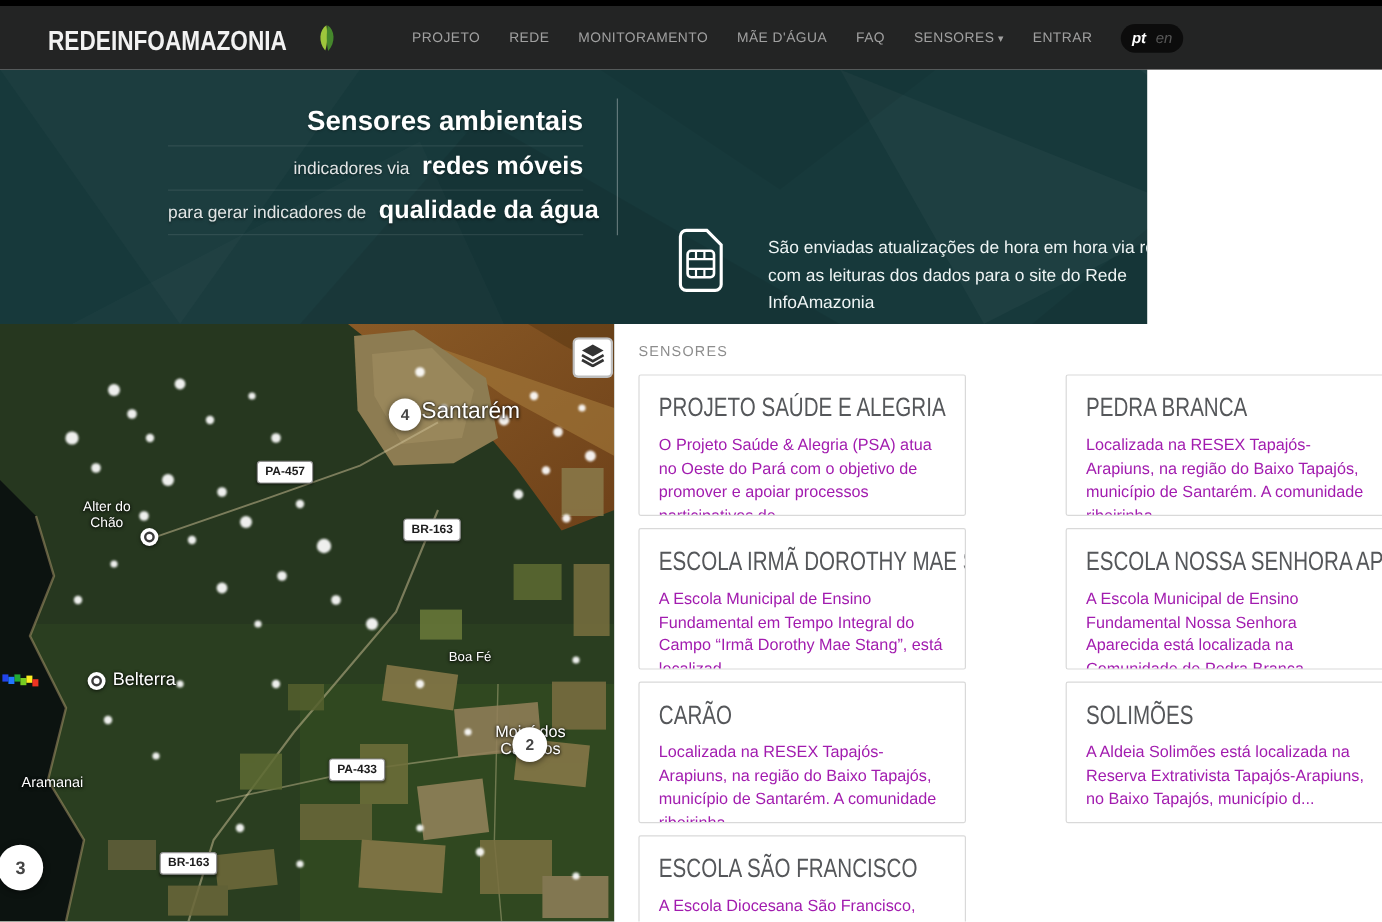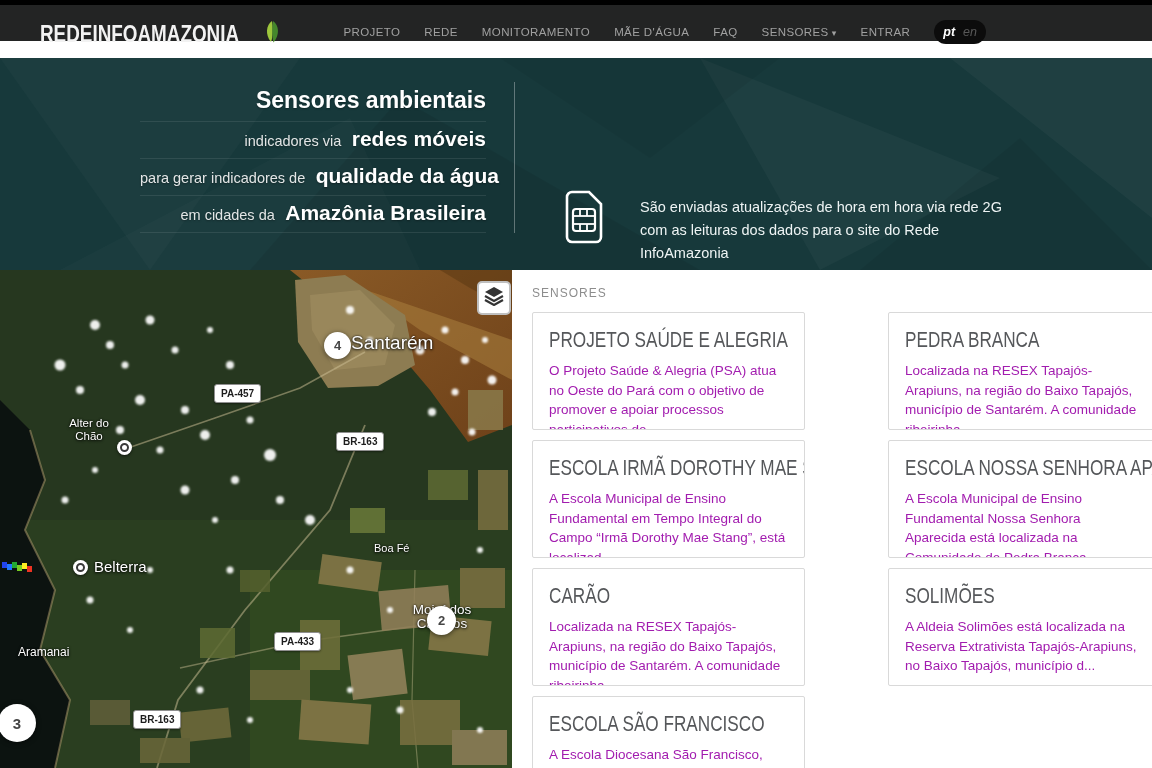--- a/index.html
+++ b/index.html
@@ -1,35 +1,35 @@
 <!DOCTYPE html>
 <html><head>
 <meta charset="utf-8">
 <style>
   * { margin:0; padding:0; box-sizing:border-box; }
   html,body { width:1152px; height:768px; overflow:hidden; background:#fff;
               font-family:"Liberation Sans", sans-serif; }
   .page { position:relative; width:1152px; height:768px; overflow:hidden; }
 
   
-  .topbar { position:absolute; left:0; top:0; width:1152px; height:41px;
+  .topbar { position:absolute; left:0; top:0; width:1152px; height:58px;
             background:#232424; border-top:5px solid #000; z-index:30; }
   .brand { position:absolute; left:40px; top:14px; display:flex; align-items:center; cursor:pointer; }
   .brand-text { color:#f2f2f2; font-size:23px; font-weight:bold; letter-spacing:0px;
                 transform:scaleX(.82); transform-origin:0 50%; white-space:nowrap; }
   .brand-leaf { margin-left:-22px; }
   .navmenu { position:absolute; right:166px; top:0; height:53px; display:flex; align-items:center; gap:24px; }
   .navitem { color:#a0a0a0; font-size:11.5px; letter-spacing:.4px; cursor:pointer; white-space:nowrap; }
   .navitem .caret { font-size:9px; color:#a0a0a0; margin-left:3px; }
   .langbox { background:#0c0c0c; border-radius:12px; padding:5px 9px; display:flex; gap:8px; align-items:flex-start;font-style:italic; }
   .lang-pt { color:#fff; font-weight:bold; font-size:12.5px; cursor:pointer; }
   .lang-en { color:#585858; font-size:12.5px; cursor:pointer; }
 
   
-  .hero { position:absolute; left:0; top:58px; width:1152px; height:212px;
+  .hero { position:absolute; left:0; top:58px; width:956px; height:212px;
           background:#17393b; overflow:hidden; }
   .hero svg.facets { position:absolute; inset:0; }
   .hero-claims { position:absolute; left:140px; top:24px; width:375px;
                  text-align:right; padding-right:28px;
                  border-right:1px solid rgba(255,255,255,.32); }
   .claim { padding:5px 0 7px; border-bottom:1px solid rgba(255,255,255,.09);
            color:#fff; text-shadow:0 1px 2px rgba(0,0,0,.35); white-space:nowrap; }
   .claim .pre { font-size:14.5px; color:rgba(255,255,255,.88); margin-right:6px; }
   .claim .big { font-size:21px; font-weight:bold; }
   .claim.first .big { font-size:23px; }
@@ -119,24 +119,20 @@
       <div class="claim first">
         <span class="big">Sensores ambientais</span>
       </div>
       <div class="claim">
         <span class="pre">indicadores via</span>
         <span class="big">redes móveis</span>
       </div>
       <div class="claim">
         <span class="pre">para gerar indicadores de</span>
         <span class="big">qualidade da água</span>
-      </div>
-      <div class="claim">
-        <span class="pre">em cidades da</span>
-        <span class="big">Amazônia Brasileira</span>
       </div>
     </div>
 
     <div class="sim">
       <svg width="38" height="54" viewBox="0 0 38 54">
         <path d="M7 2 h17 l12 12 v33 a5 5 0 0 1 -5 5 h-24 a5 5 0 0 1 -5 -5 v-40 a5 5 0 0 1 5 -5 z" fill="none" stroke="#fff" stroke-width="2.6"></path>
         <rect x="8" y="19" width="22" height="22" rx="3" fill="none" stroke="#fff" stroke-width="2.2"></rect>
         <line x1="15" y1="19" x2="15" y2="26" stroke="#fff" stroke-width="1.8"></line>
         <line x1="22" y1="19" x2="22" y2="26" stroke="#fff" stroke-width="1.8"></line>
         <line x1="15" y1="34" x2="15" y2="41" stroke="#fff" stroke-width="1.8"></line>

